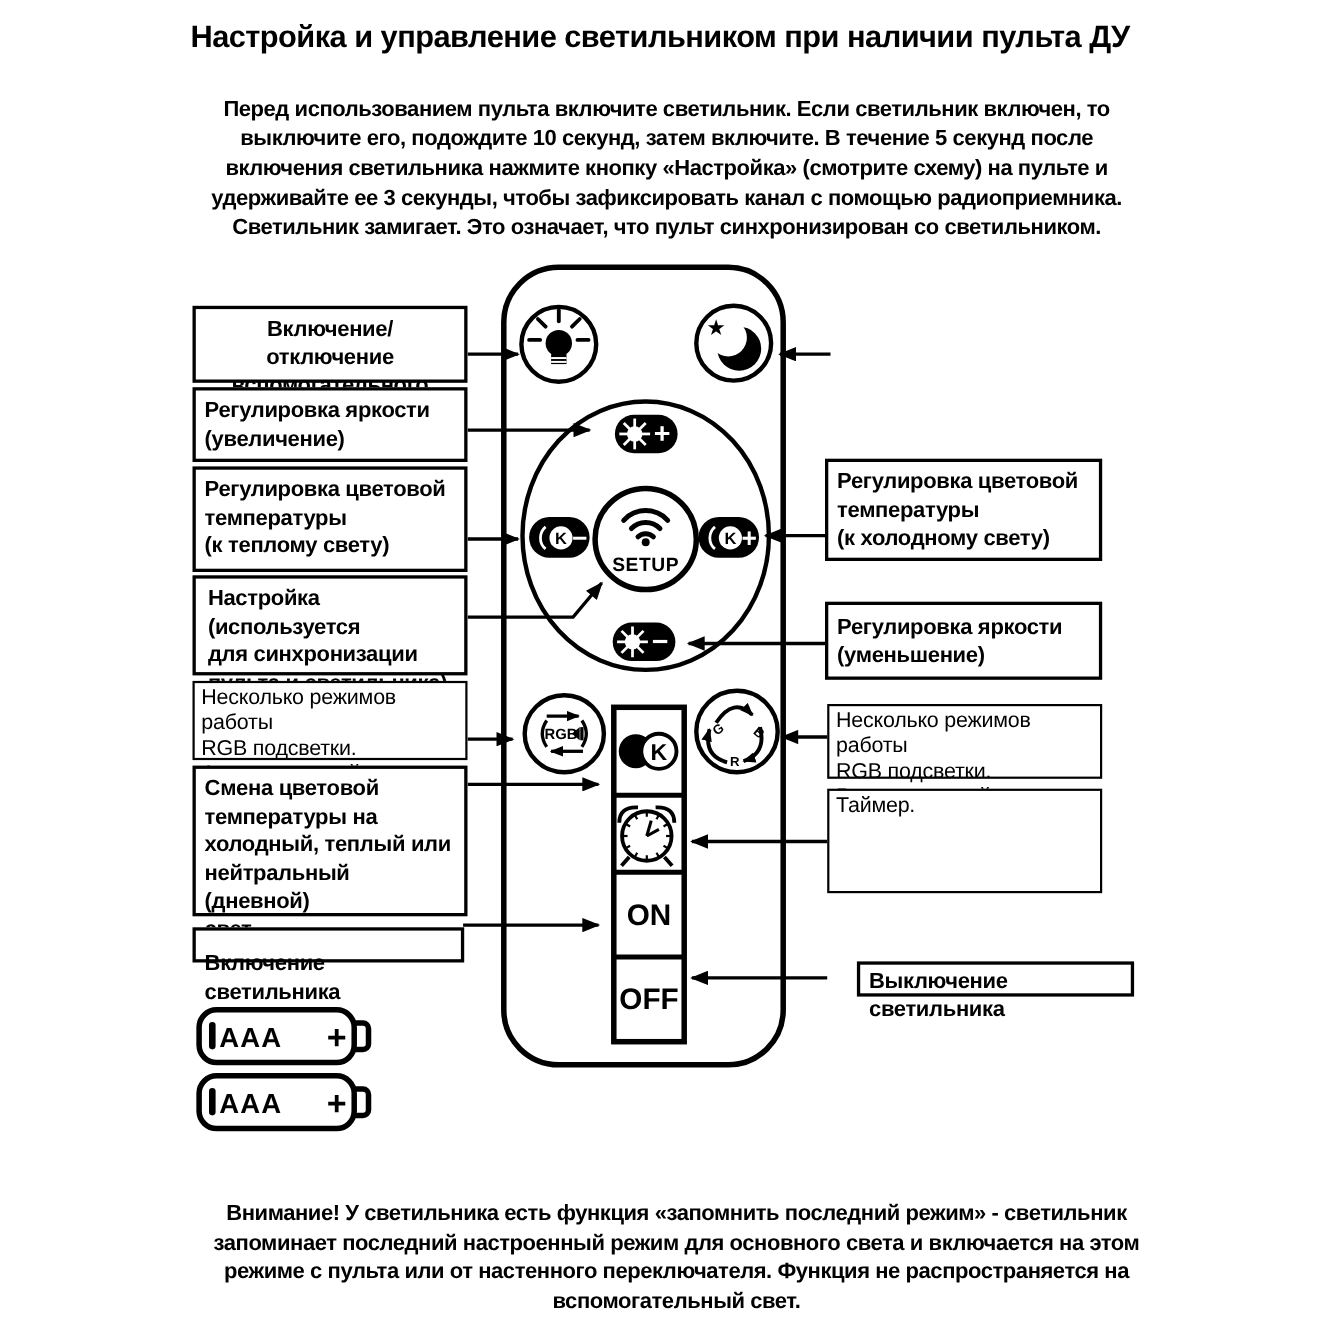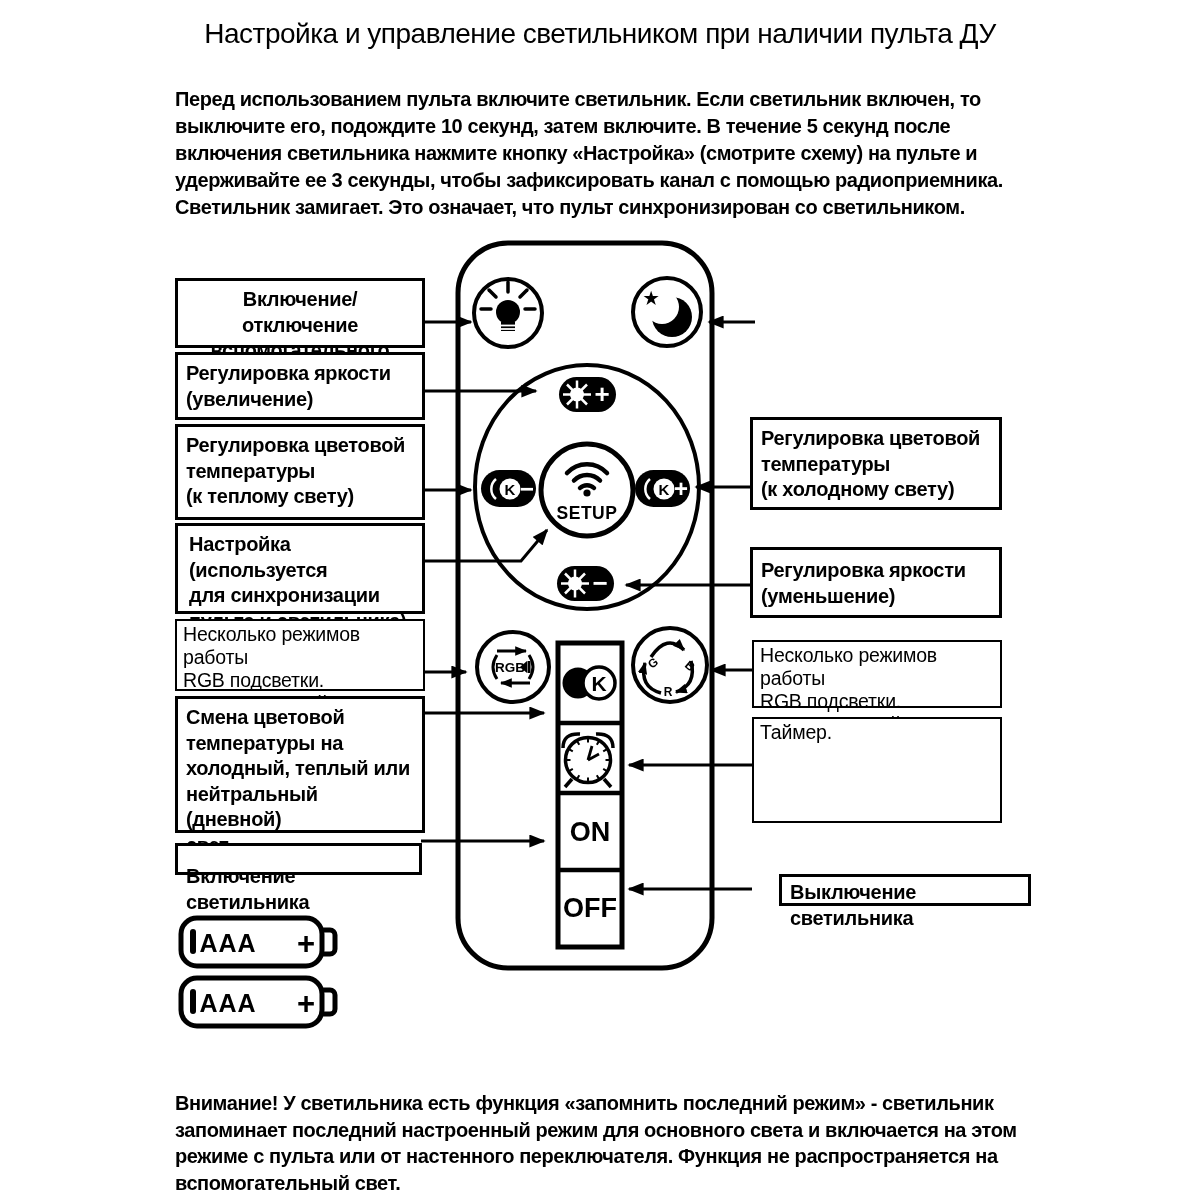--- a/index.html
+++ b/index.html
@@ -1,39 +1,39 @@
 <!DOCTYPE html>
 <html><head>
 <meta charset="utf-8">
 <style>
   html,body{margin:0;padding:0;background:#fff;}
   .page{position:relative;width:1200px;height:1200px;background:#fff;
         font-family:"Liberation Sans",sans-serif;color:#000;overflow:hidden;}
-  .abs{position:absolute;}
-  .title{top:18px;left:0;width:1200px;text-align:center;font-size:28px;font-weight:normal;letter-spacing:-0.5px;}
+  .abs{position:absolute;text-align:center;}
+  .title{top:18px;left:0;width:1200px;text-align:center;font-size:28px;font-weight:bold;letter-spacing:-0.5px;}
   .para{font-weight:bold;font-size:20px;letter-spacing:-0.4px;}
   .intro{top:86px;left:175px;width:862px;line-height:27px;}
   .note{top:1042px;left:175px;width:880px;line-height:25px;}
   .warn{top:1090px;left:175px;width:880px;line-height:26.5px;}
   .co{position:absolute;border:3px solid #000;box-sizing:border-box;background:#fff;
       font-weight:bold;font-size:20px;line-height:25.5px;letter-spacing:-0.3px;
       padding:6px 8px 2px;white-space:pre-line;}
   .co.rg{font-weight:normal;font-size:19.5px;line-height:23px;border-width:2px;padding:2px 6px;letter-spacing:-0.2px;}
   .L1{left:175px;top:278px;width:250px;height:70px;text-align:center;}
   .L2{left:175px;top:352px;width:250px;height:68px;}
   .L3{left:175px;top:424px;width:250px;height:96px;}
   .L4{left:175px;top:523px;width:250px;height:91px;padding-left:11px;}
   .L5{left:175px;top:619px;width:250px;height:72px;}
   .L6{left:175px;top:696px;width:250px;height:137px;}
   .L7{left:175px;top:843px;width:247px;height:32px;padding-top:18px;}
   .R1{left:752px;top:293px;width:250px;height:37px;padding-top:4px;}
   .R2{left:750px;top:417px;width:252px;height:93px;}
   .R3{left:750px;top:547px;width:252px;height:71px;padding-top:8px;}
   .R4{left:752px;top:640px;width:250px;height:68px;}
-  .R5{left:752px;top:717px;width:250px;height:106px;padding:4px 10px;}
+  .R5{left:752px;top:717px;width:250px;height:95px;padding:4px 10px;}
   .R6{left:750px;top:874px;width:252px;height:32px;padding-top:3px;margin-left:29px;}
   svg{position:absolute;left:0;top:0;}
   .s4{fill:none;stroke:#000;stroke-width:4;}
   .s5{fill:none;stroke:#000;stroke-width:5;}
   .arrow{fill:none;stroke:#000;stroke-width:3;}
   .svgt{font-family:"Liberation Sans",sans-serif;font-weight:bold;text-anchor:middle;fill:#000;}
   .wt{fill:#fff;}
 </style>
 </head>
 <body>

